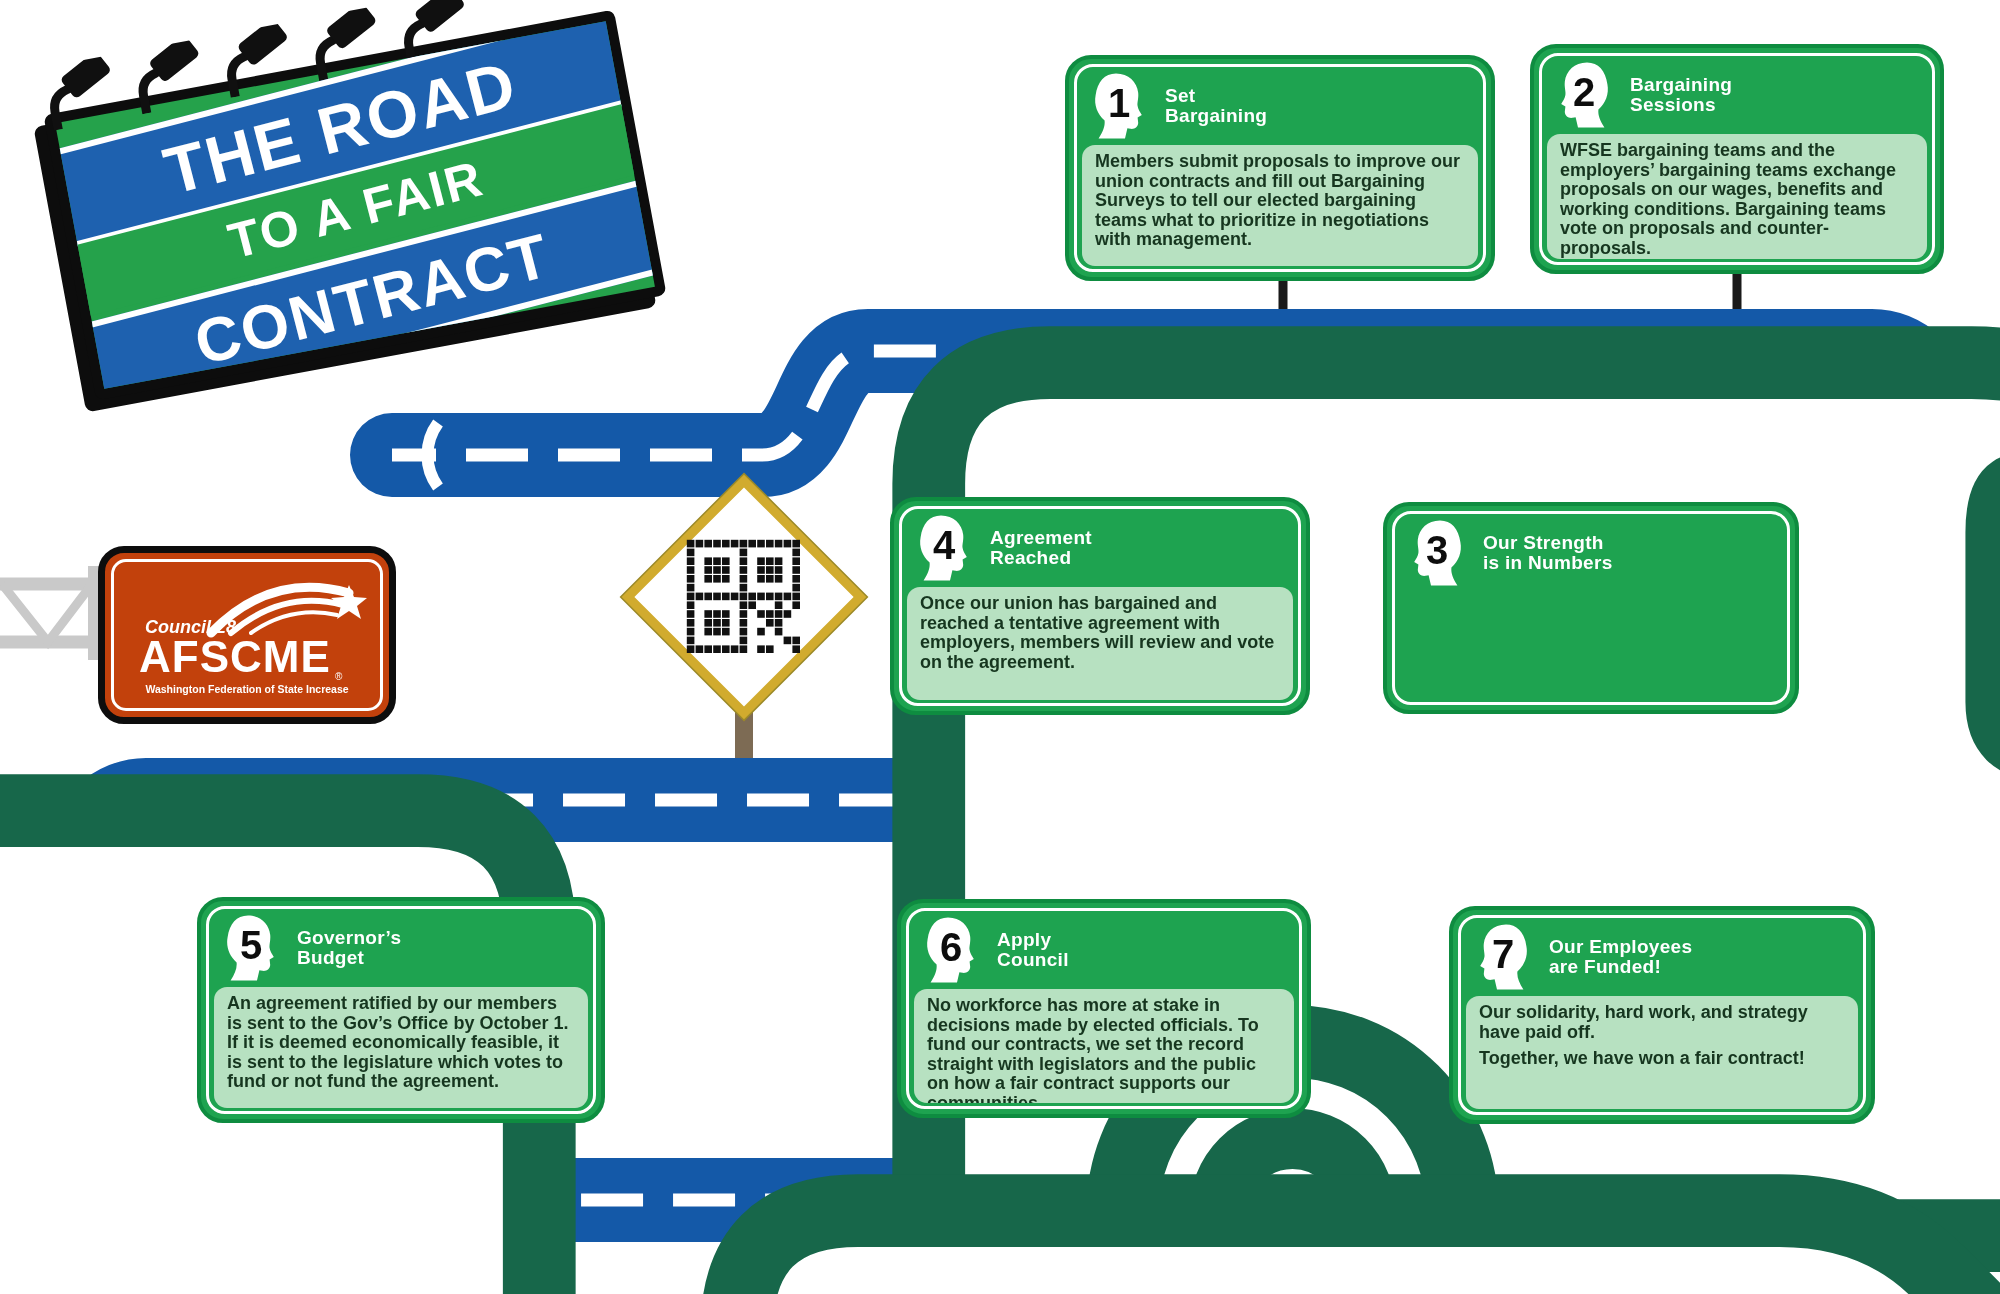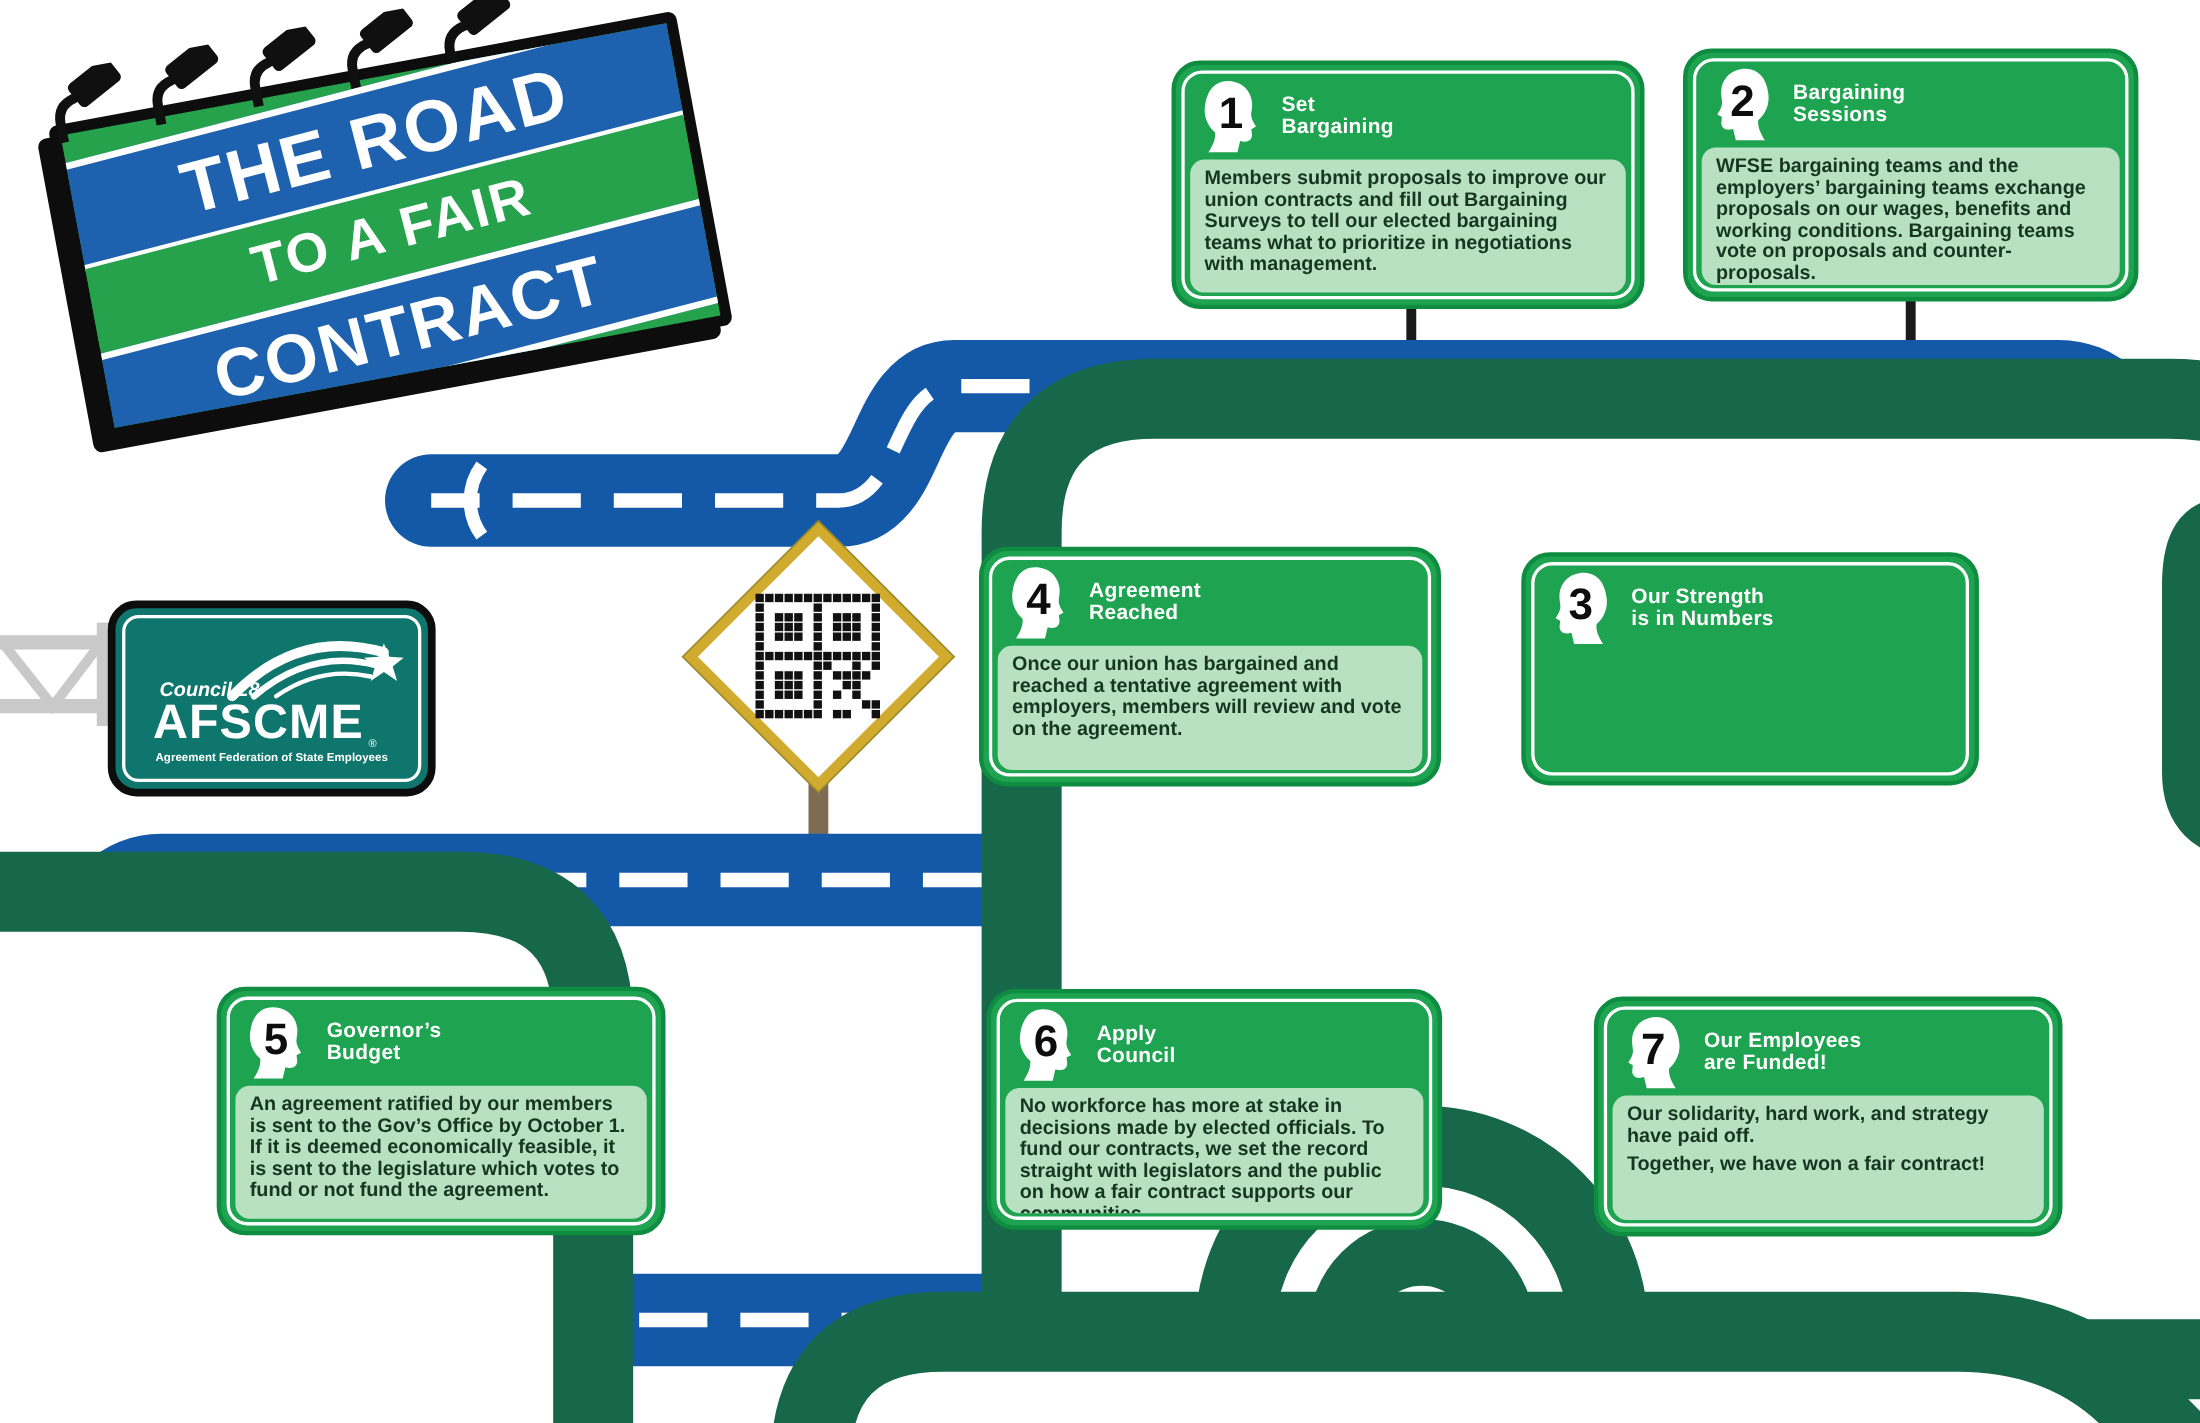--- a/index.html
+++ b/index.html
@@ -36,21 +36,21 @@
         color:#fff;font-weight:bold;white-space:nowrap;}
   .bb-blue{background:var(--bb-blue,#1e61af);border-top:6px solid #fff;border-bottom:6px solid #fff;}
   .bb-green{background:var(--bb-green,#25a24b);}
   #bb1{top:6px;height:88px;font-size:66px;letter-spacing:2px;}
   #bb2{top:104px;height:72px;font-size:50px;letter-spacing:2px;}
   #bb3{top:182px;height:84px;font-size:62px;letter-spacing:2px;}
   .lamp{position:absolute;top:-57px;width:80px;height:64px;}
 
   
   #afscme{position:absolute;left:98px;top:546px;width:298px;height:178px;z-index:6;
-        background:#0f766e;border:7px solid #0d0d0d;border-radius:26px;box-sizing:border-box;}
+        background:#c2410c;border:7px solid #0d0d0d;border-radius:26px;box-sizing:border-box;}
   #afscme::before{content:"";position:absolute;inset:6px;border:3px solid #fff;border-radius:15px;pointer-events:none;}
   #afscme .council{position:absolute;left:40px;top:64px;color:#fff;font-size:18px;font-style:italic;font-weight:bold;}
   #afscme .org{position:absolute;left:34px;top:82px;color:#fff;font-size:44px;font-weight:bold;letter-spacing:1px;line-height:1;}
   #afscme .reg{position:absolute;left:230px;top:118px;color:#fff;font-size:10px;}
   #afscme .tagline{position:absolute;left:0;right:0;bottom:22px;text-align:center;color:#fff;
         font-size:10.5px;font-weight:bold;}
   #afscme svg.swoosh{position:absolute;right:18px;top:10px;width:180px;height:78px;}
 </style>
 </head>
 <body>
@@ -264,21 +264,21 @@
   <div id="afscme">
     <svg class="swoosh" viewBox="0 0 180 78">
       <path d="M20 70 Q80 8 158 30" fill="none" stroke="#fff" stroke-width="9" stroke-linecap="round"></path>
       <path d="M40 70 Q92 26 152 42" fill="none" stroke="#fff" stroke-width="6" stroke-linecap="round"></path>
       <path d="M60 70 Q100 42 146 52" fill="none" stroke="#fff" stroke-width="4" stroke-linecap="round"></path>
       <path d="M158 22 L163 34 L176 35 L166 43 L170 56 L158 48 L146 56 L150 43 L140 35 L153 34 Z" fill="#fff"></path>
     </svg>
     <div class="council">Council 28</div>
     <div class="org">AFSCME</div>
     <div class="reg">®</div>
-    <div class="tagline">Agreement Federation of State Employees</div>
+    <div class="tagline">Washington Federation of State Increase</div>
   </div>
 
   <div class="step" style="left:1065px;top:55px;width:430px;height:226px;">
     <div class="step-head">
       <span class="head-icon flip">
         <svg viewBox="0 0 100 116">
             <use href="#head"></use>
           </svg>
         <b class="num">1</b>
       </span>

